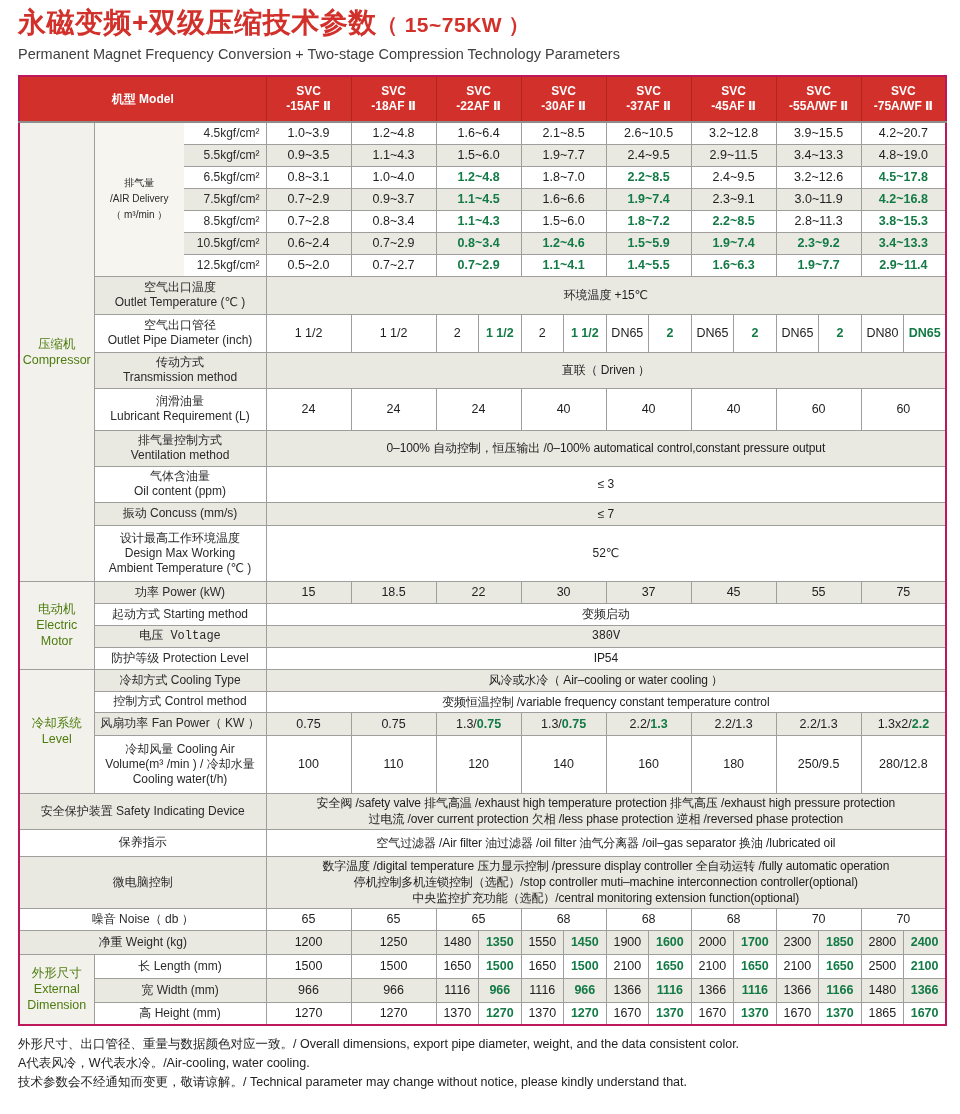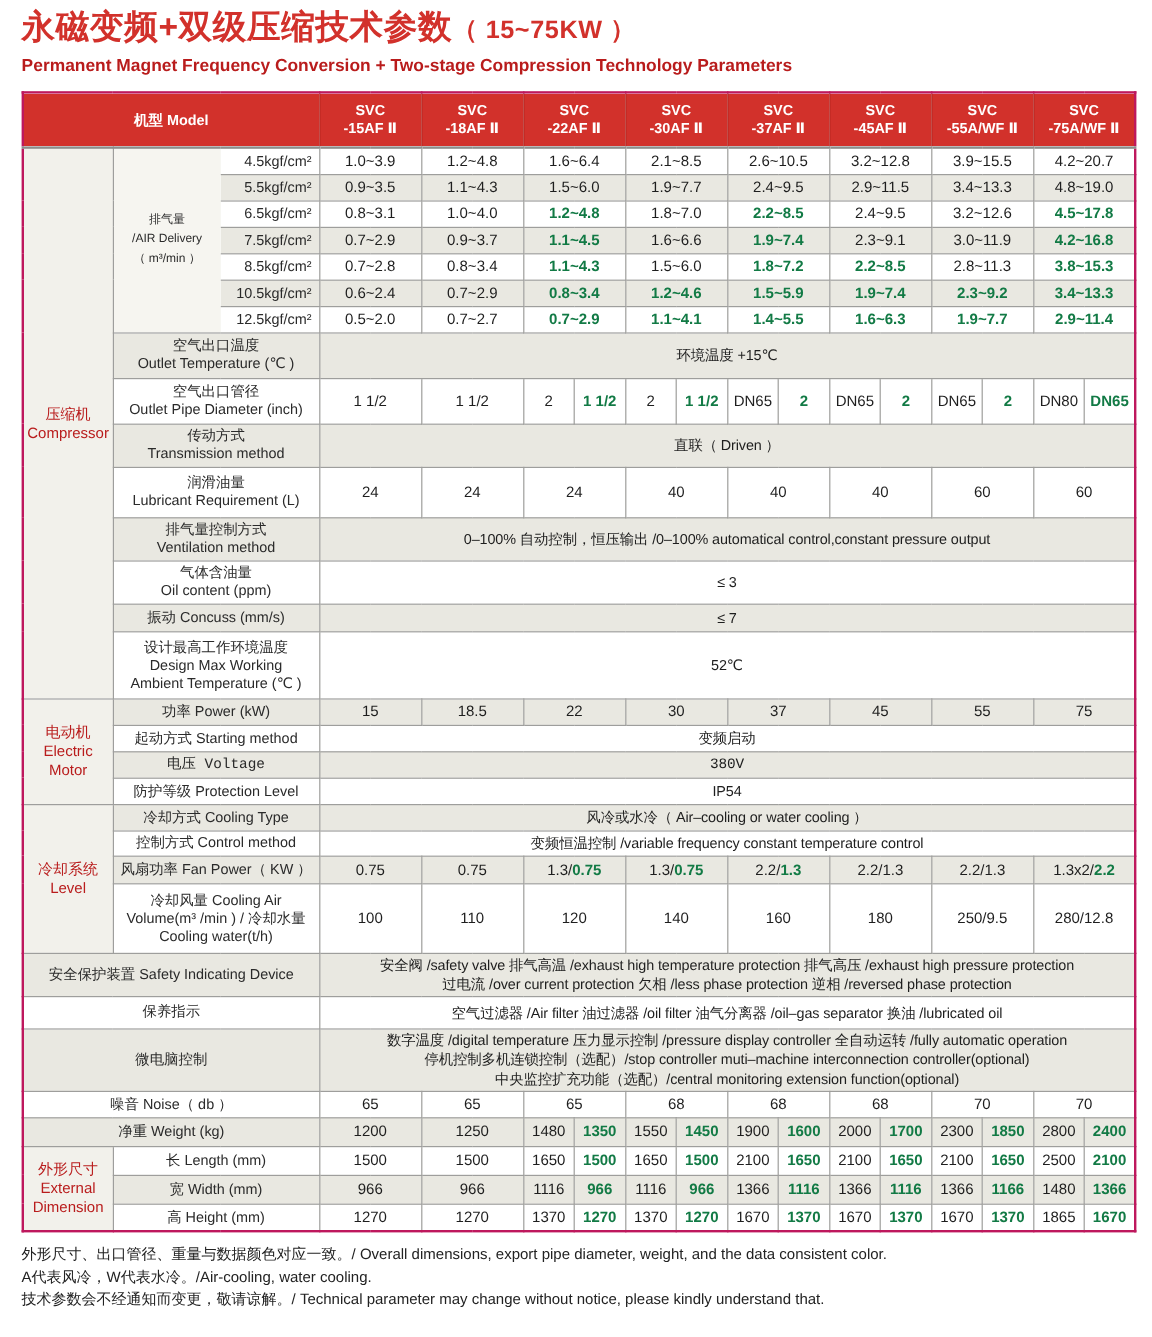--- a/index.html
+++ b/index.html
@@ -1,26 +1,26 @@
 <!DOCTYPE html>
 <html><head>
 <meta charset="utf-8">
 <style>
   html,body{margin:0;padding:0;background:#ffffff;}
   body{width:960px;height:1114px;position:relative;font-family:"Liberation Sans","DejaVu Sans",sans-serif;color:#1e1e1e;overflow:hidden;}
   .page{padding:6px 15px 0 18px;}
   .title-zh{color:#d2312b;font-size:28px;font-weight:bold;letter-spacing:0.5px;line-height:34px;white-space:nowrap;}
   .title-zh .paren{font-size:21px;font-weight:bold;}
-  .title-en{color:#b91c1c;font-size:14.5px;font-weight:bold;margin-top:4px;white-space:nowrap;}
+  .title-en{color:#404040;font-size:14.5px;font-weight:normal;margin-top:4px;white-space:nowrap;}
   table.spec{border-collapse:collapse;table-layout:fixed;width:927px;margin-top:13px;border:2px solid #be185d;}
   th,td{border:1px solid #9e9e9c;overflow:hidden;}
   thead th{background:#d2312b;color:#ffffff;font-size:12px;font-weight:bold;border:1px solid #b2241f;border-bottom:2px solid #8d8d8b;padding:0;line-height:15px;}
   td{font-size:12.5px;text-align:center;padding:1px 2px;background:#ffffff;}
   tr.shade td{background:#e9e8e1;}
-  td.group{background:#f2f1eb !important;font-size:12.5px;color:#b91c1c;line-height:16px;}
+  td.group{background:#f2f1eb !important;font-size:12.5px;color:#4d7c0f;line-height:16px;}
   td.label{font-size:12px;color:#2a2a2a;line-height:15px;padding:2px 3px;}
   td.air-label{background:#f6f5f0 !important;border-right-style:hidden;font-size:10px;line-height:16px;}
   td.sublabel{border-left-style:hidden;text-align:right;padding-right:6px;font-size:12px;color:#2a2a2a;white-space:nowrap;}
   td.span-cell{font-size:12px;white-space:nowrap;line-height:16px;letter-spacing:-0.1px;}
   td.val{white-space:nowrap;}
   .green, td.pg{color:#127a45;font-weight:bold;}
   td.pg{white-space:nowrap;}
   td.pb{white-space:nowrap;}
   .footnotes{margin-top:9px;}
   .footnote{font-size:12.5px;color:#222222;line-height:19px;white-space:nowrap;}

